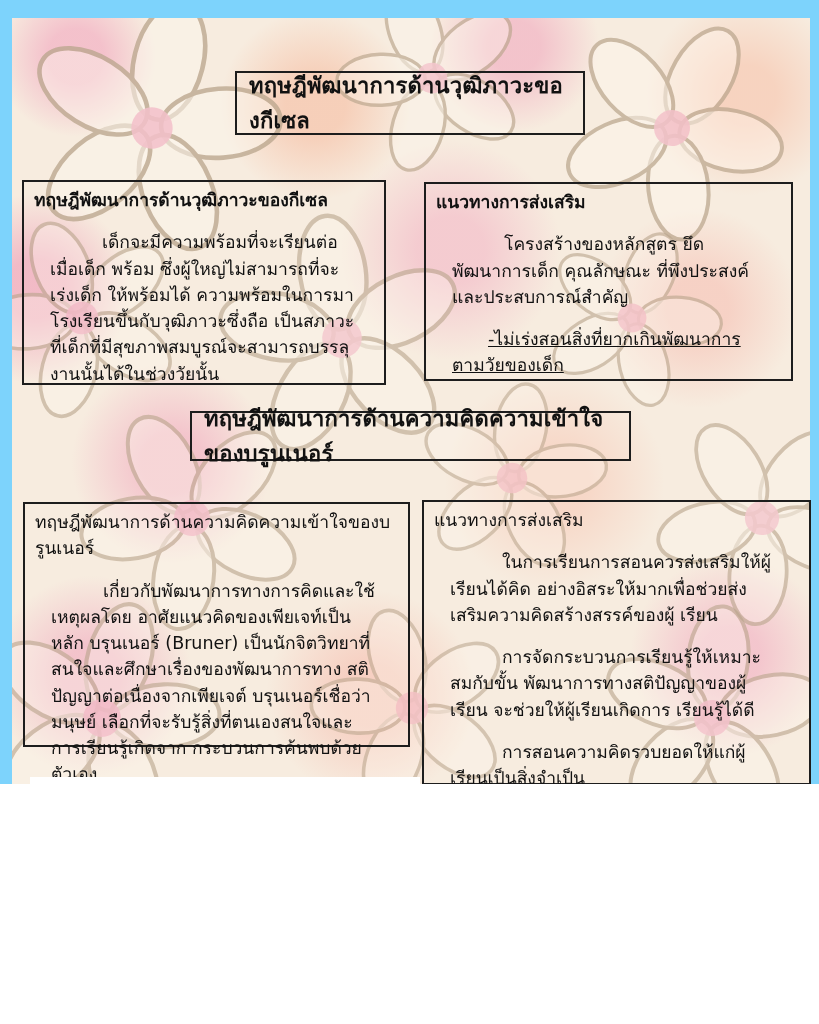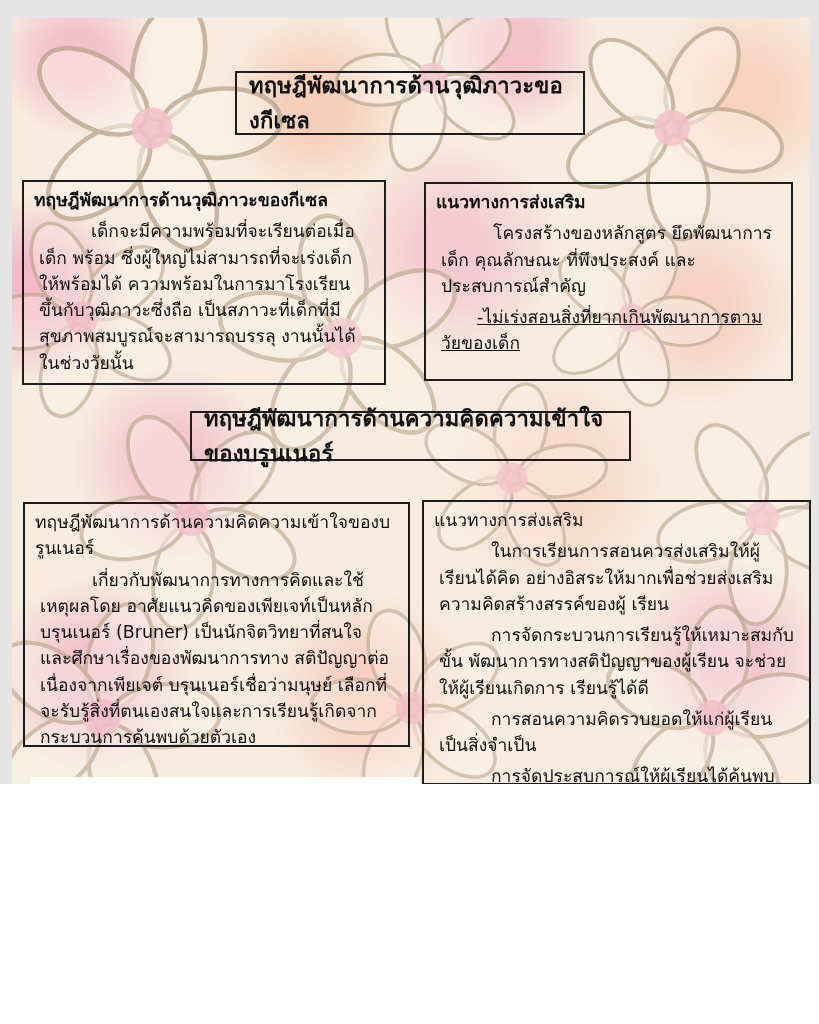--- a/index.html
+++ b/index.html
@@ -1,16 +1,16 @@
 <!DOCTYPE html>
 <html><head>
 <meta charset="utf-8">
 <style>
   html,body{margin:0;padding:0;background:#ffffff;}
-  .page{position:relative;width:819px;height:784px;background:#e5e5e5;overflow:hidden;
+  .page{position:relative;width:819px;height:784px;background:#7dd3fc;overflow:hidden;
         font-family:"DejaVu Sans",sans-serif;color:#111;}
   
   .floral{position:absolute;left:12px;top:18px;width:798px;height:967px;background-color:#f7ecdf;
     background-image:
       radial-gradient(circle at 8% 4%,  rgba(243,186,200,.85) 0 28px, rgba(243,186,200,0) 80px),
       radial-gradient(circle at 38% 9%, rgba(246,200,176,.8) 0 30px, rgba(246,200,176,0) 95px),
       radial-gradient(circle at 63% 3%, rgba(241,178,195,.7) 0 26px, rgba(241,178,195,0) 85px),
       radial-gradient(circle at 92% 8%, rgba(247,205,184,.8) 0 30px, rgba(247,205,184,0) 100px),
       radial-gradient(circle at 3% 28%, rgba(240,170,190,.75) 0 30px, rgba(240,170,190,0) 95px),
       radial-gradient(circle at 55% 24%,rgba(243,186,200,.65) 0 34px, rgba(243,186,200,0) 110px),
@@ -26,21 +26,21 @@
   .tbox{position:absolute;box-sizing:border-box;border:2px solid #1d1d1d;display:flex;align-items:center;
         padding:0 12px;font-size:22px;font-weight:600;letter-spacing:.2px;}
   #title1{left:235px;top:71px;width:350px;height:64px;}
   #title2{left:190px;top:411px;width:441px;height:50px;}
   .cbox{position:absolute;box-sizing:border-box;border:2px solid #1d1d1d;padding:5px 10px 6px 10px;
         font-size:17.5px;line-height:1.5;}
   #g-theory{left:22px;top:180px;width:364px;height:205px;}
   #g-promo {left:424px;top:182px;width:369px;height:199px;}
   #b-theory{left:23px;top:502px;width:387px;height:245px;}
   #b-promo {left:422px;top:500px;width:389px;height:285px;}
-  .cbox p{margin:5px;text-indent:52px;overflow-wrap:anywhere;}
+  .cbox p{margin:16px;text-indent:52px;overflow-wrap:anywhere;}
   .cbox p.dash{text-indent:36px;text-decoration:underline;}
   .hd{font-weight:bold;}
   .hd.normal{font-weight:400;}
   .photo{position:absolute;background:#fff;}
   #collage {left:30px; top:777px;width:390px;height:190px;}
   #teethers{left:432px;top:788px;width:380px;height:178px;}
   .photo svg{display:block;}
 </style>
 </head>
 <body>

